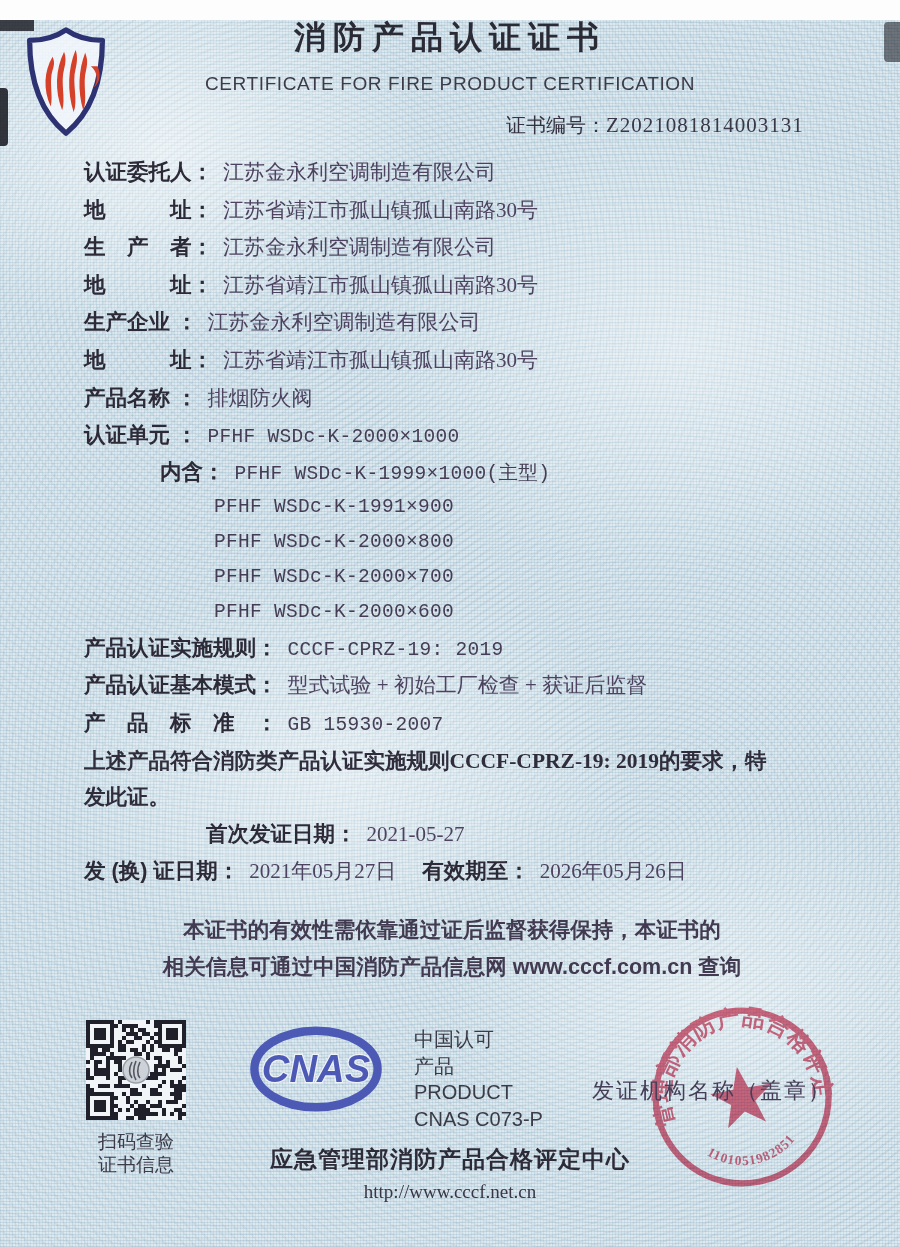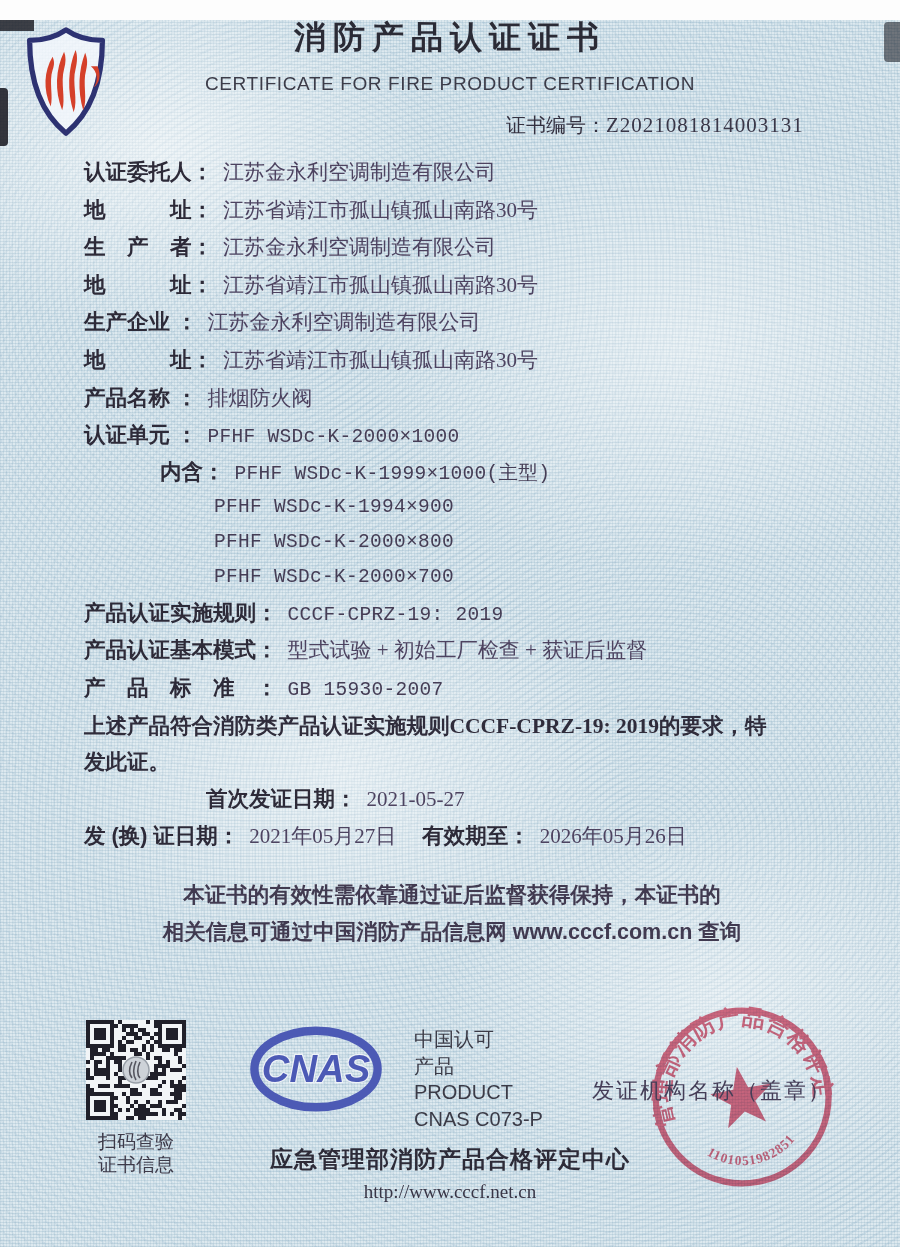--- a/index.html
+++ b/index.html
@@ -119,27 +119,30 @@
     <div class="row">
       <span class="lbl">认证单元 ：</span>
       <span class="val mono">PFHF WSDc-K-2000×1000</span>
     </div>
 
     <div class="row contains-row indent-label">
       <span class="lbl">内含：</span>
       <span class="val mono">PFHF WSDc-K-1999×1000(主型)</span>
     </div>
     <div class="row contains-row indent-model">
-      <span class="val mono" style="margin-left:0">PFHF WSDc-K-1994×900</span>
+      <span class="val mono" style="margin-left:0">PFHF WSDc-K-1991×900</span>
     </div>
     <div class="row contains-row indent-model">
       <span class="val mono" style="margin-left:0">PFHF WSDc-K-2000×800</span>
     </div>
     <div class="row contains-row indent-model">
       <span class="val mono" style="margin-left:0">PFHF WSDc-K-2000×700</span>
+    </div>
+    <div class="row contains-row indent-model">
+      <span class="val mono" style="margin-left:0">PFHF WSDc-K-2000×600</span>
     </div>
 
     <div class="row">
       <span class="lbl">产品认证实施规则：</span>
       <span class="val mono">CCCF-CPRZ-19: 2019</span>
     </div>
     <div class="row">
       <span class="lbl">产品认证基本模式：</span>
       <span class="val">型式试验 + 初始工厂检查 + 获证后监督</span>
     </div>

